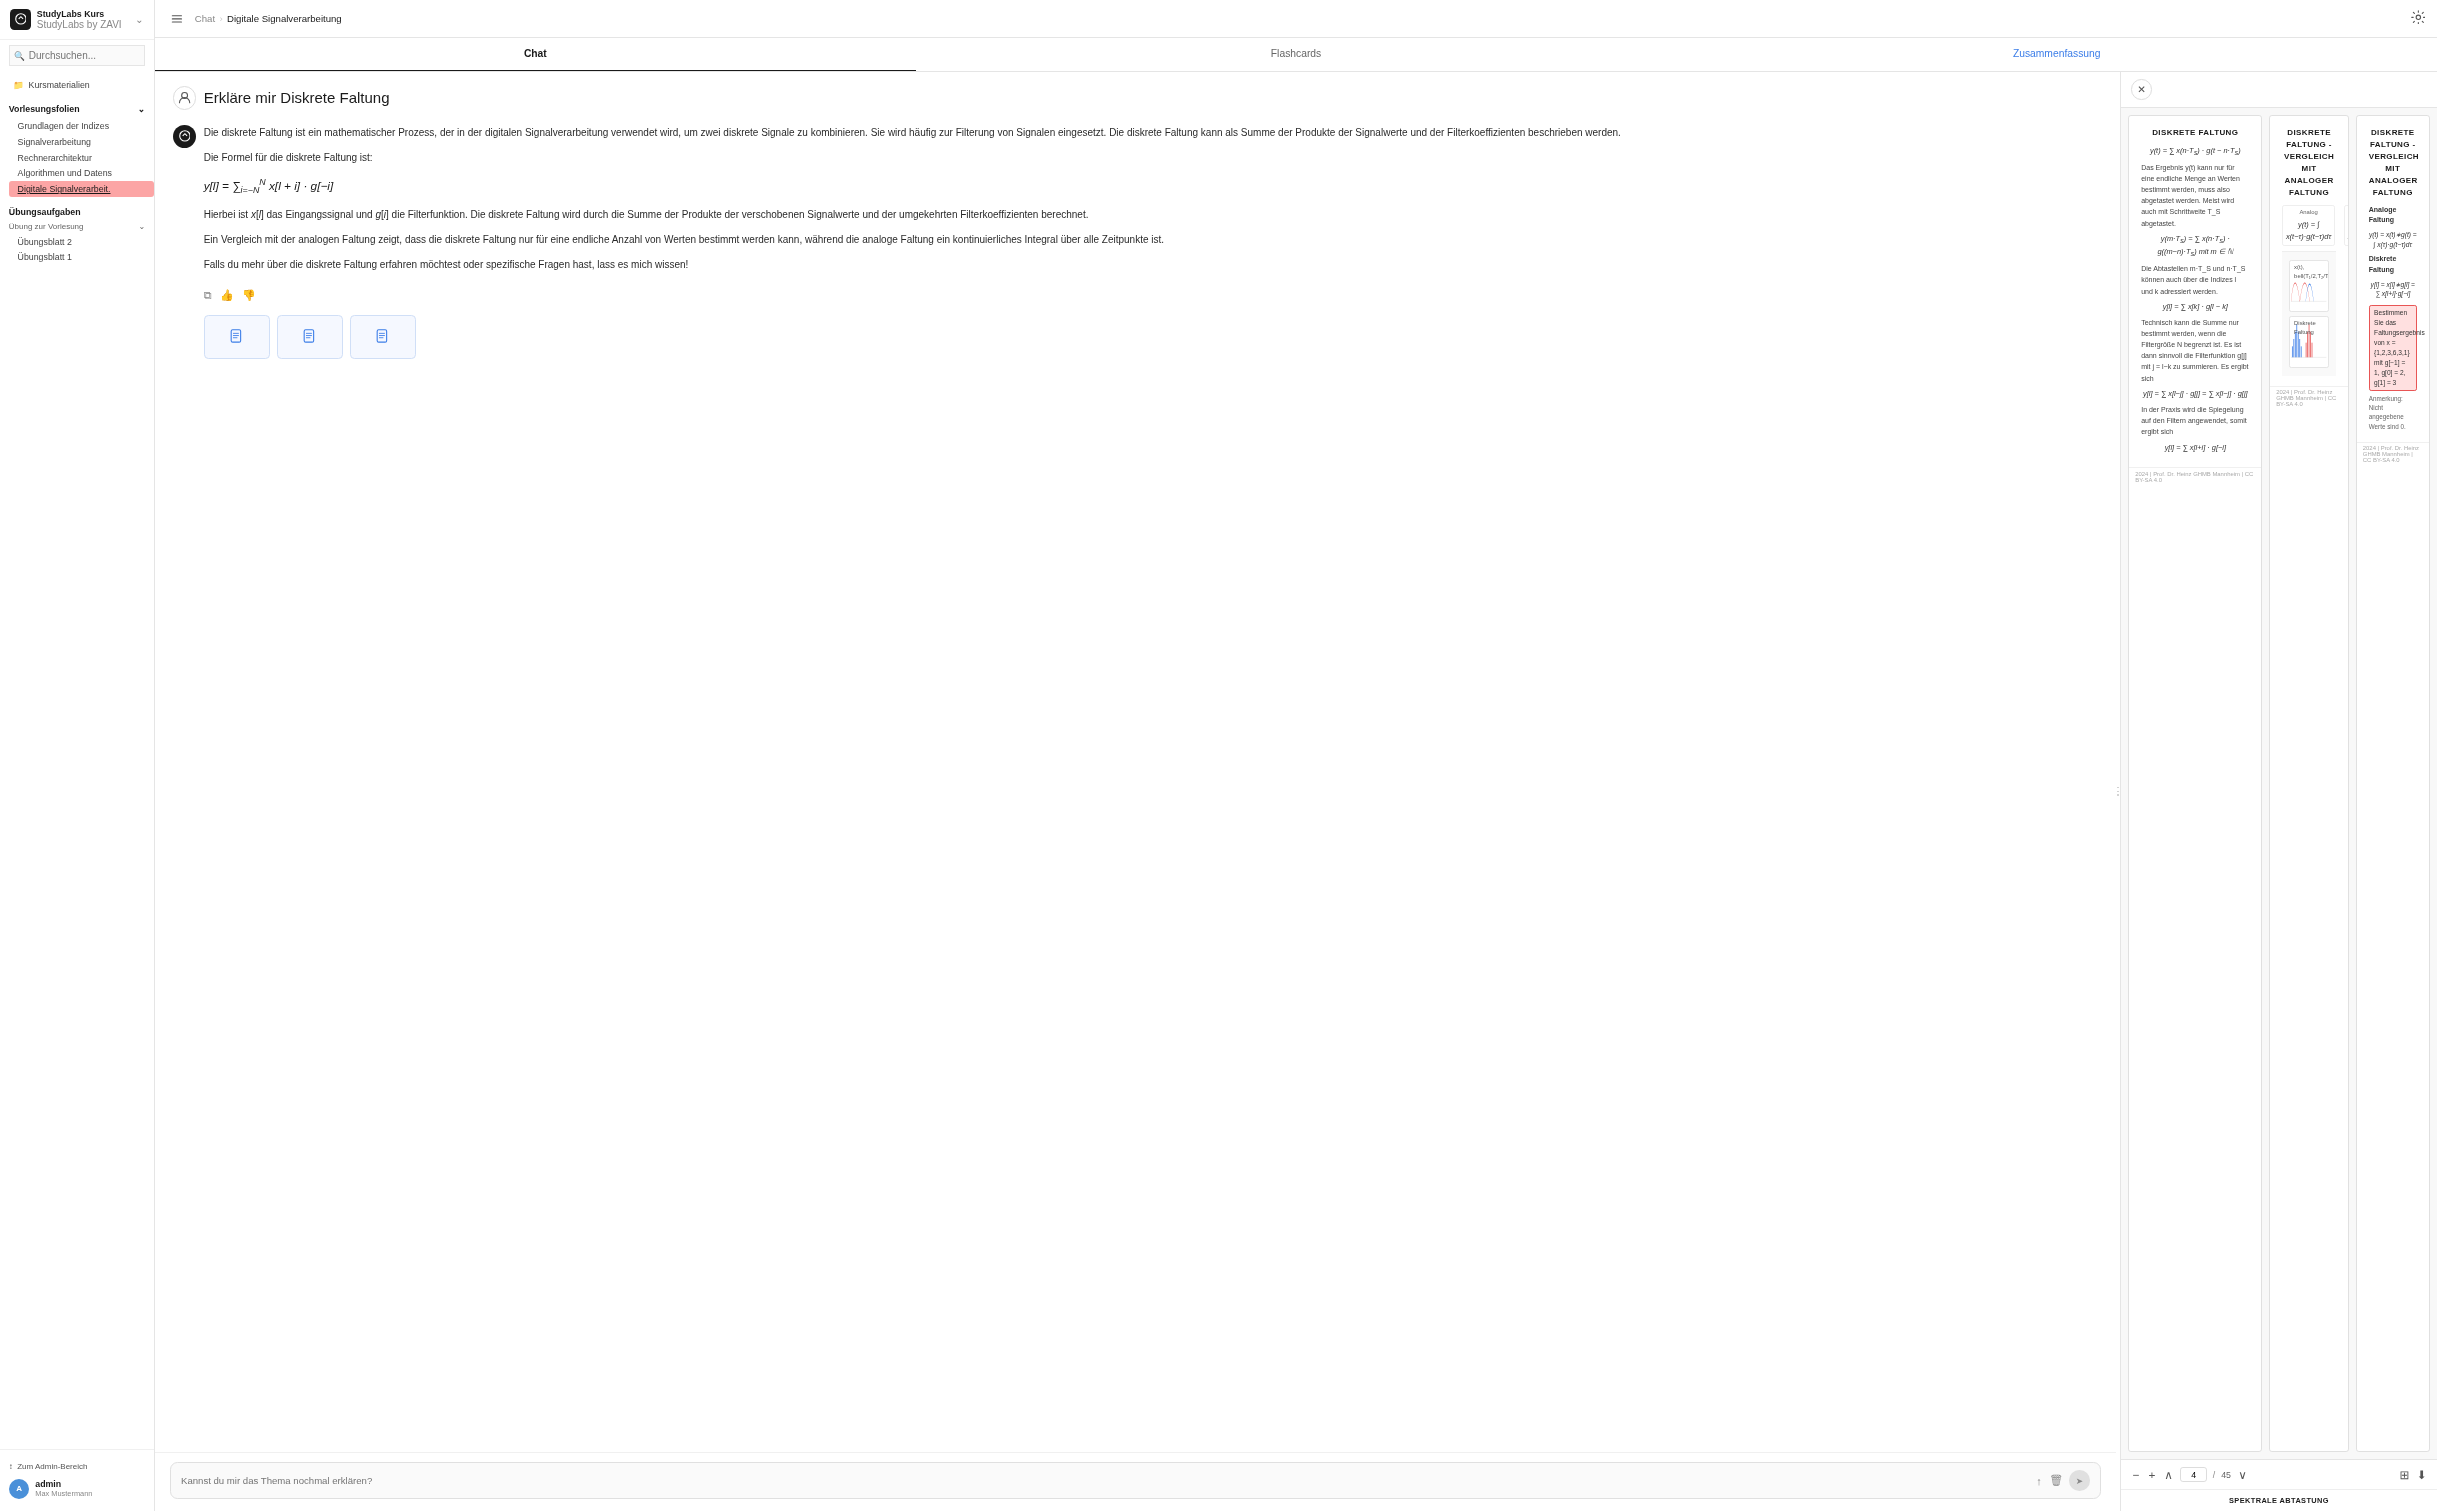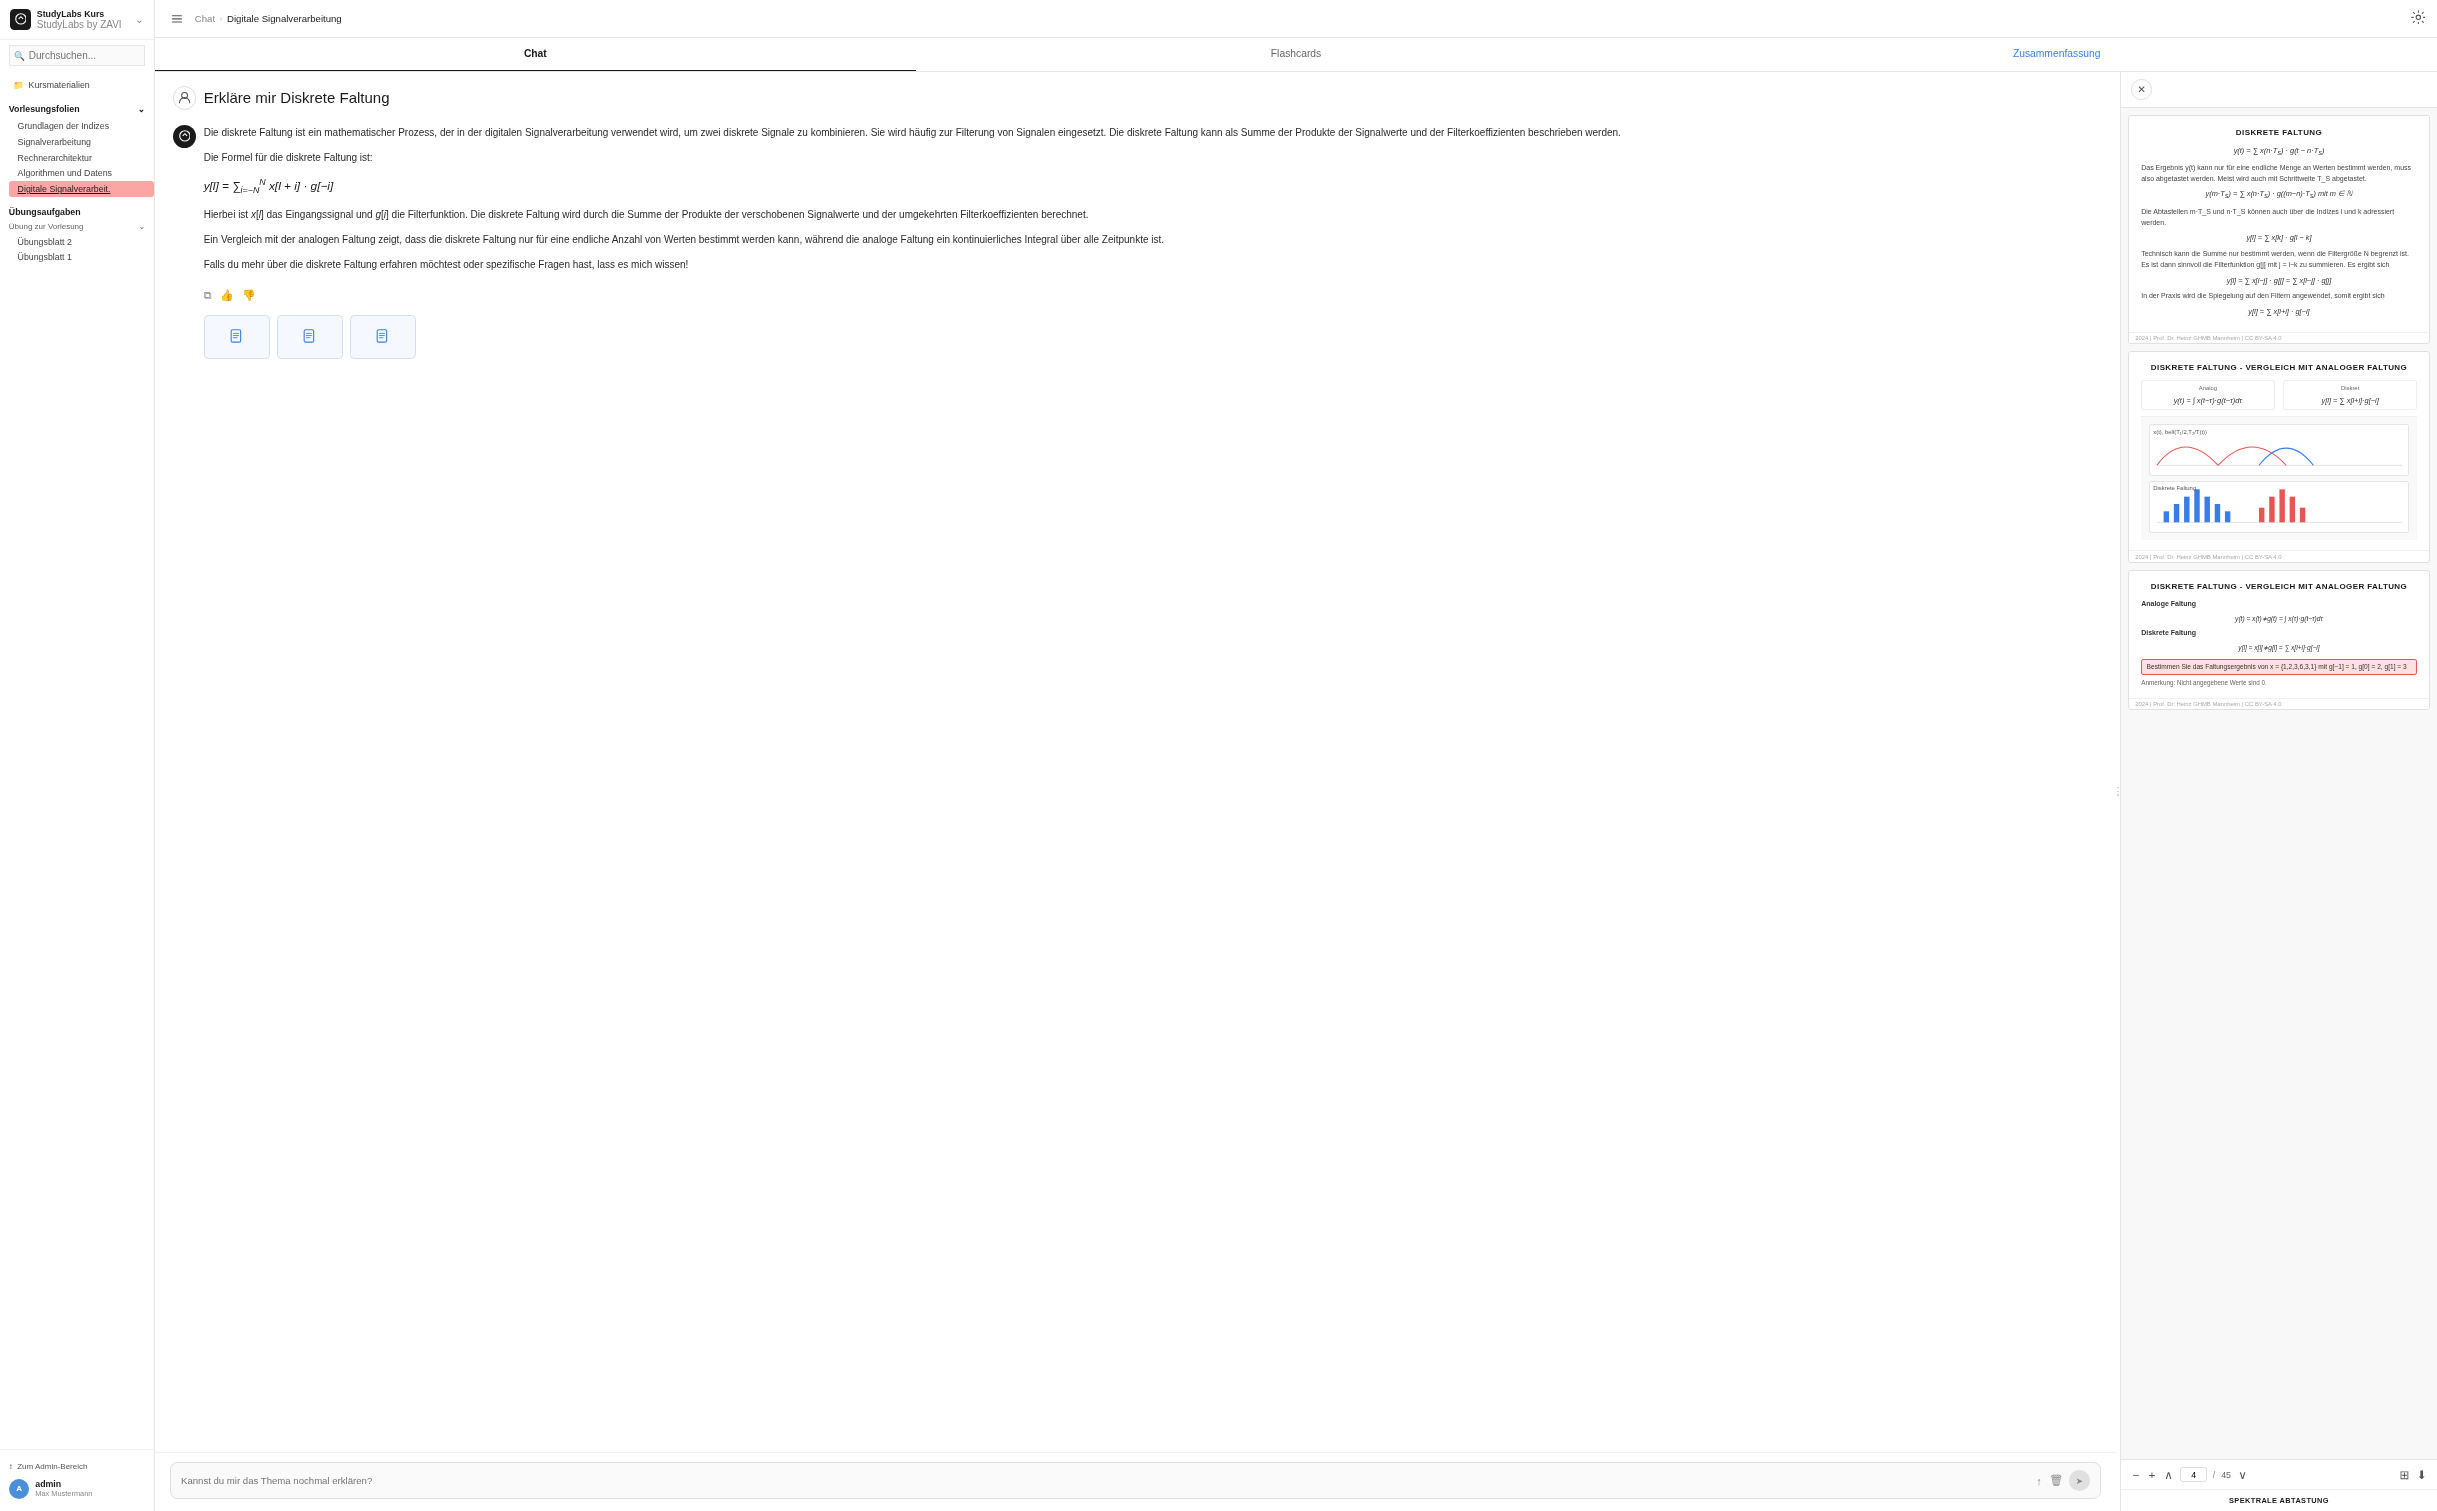--- a/index.html
+++ b/index.html
@@ -73,21 +73,21 @@
     .chat-input-box { border: 0.7px solid #e0e0e0; border-radius: 7.4px; padding: 7.4px 10.3px; display: flex; align-items: center; gap: 5.9px; background: #fafafa; }
     .chat-input { flex: 1; border: none; background: transparent; outline: none; font-size: 9.6px; color: #666; }
     .chat-input-actions { display: flex; gap: 7.4px; align-items: center; }
     .chat-input-btn { cursor: pointer; color: #888; font-size: 11px; }
     .chat-send-btn { width: 20.6px; height: 20.6px; background: #e0e0e0; border-radius: 50%; display: flex; align-items: center; justify-content: center; cursor: pointer; color: #888; font-size: 8.8px; }
 
     
     .pdf-panel { width: 317px; border-left: 0.7px solid #e5e5e5; display: flex; flex-direction: column; background: #f8f8f8; overflow: hidden; flex-shrink: 0; }
     .pdf-header { padding: 7.4px 10.3px; display: flex; align-items: center; gap: 5.9px; background: #fff; border-bottom: 0.7px solid #e5e5e5; }
     .pdf-close-btn { width: 20.6px; height: 20.6px; border-radius: 50%; border: 0.7px solid #ddd; display: flex; align-items: center; justify-content: center; cursor: pointer; color: #555; font-size: 10.3px; }
-    .pdf-content { flex: 1; overflow-y: auto; padding: 7.4px; display: flex; flex-direction: column; gap: 7px; }
+    .pdf-content { flex: 1; overflow-y: auto; padding: 7.4px; display: flex; flex-direction: row; gap: 7px; }
     .pdf-page { background: #fff; border: 0.7px solid #e0e0e0; border-radius: 2.9px; overflow: hidden; }
     .pdf-page-content { padding: 10.3px 11.8px; font-size: 7.4px; color: #333; line-height: 1.5; }
     .pdf-page-title { font-size: 8px; font-weight: 700; text-align: center; color: #1a1a1a; margin-bottom: 5.9px; text-transform: uppercase; letter-spacing: 0.4px; }
     .pdf-page-body { font-size: 7px; color: #444; line-height: 1.6; }
     .pdf-page-formula { text-align: center; font-style: italic; margin: 4.4px 0; font-size: 7.4px; }
     .pdf-page-footer { font-size: 5.9px; color: #aaa; padding: 2.2px 5.9px; border-top: 0.7px solid #f0f0f0; }
     .pdf-chart-area { background: #f9f9f9; border-top: 0.7px solid #eee; padding: 7.4px; display: flex; gap: 4.4px; flex-direction: column; }
     .pdf-chart-placeholder { height: 52px; background: #fff; border: 0.7px solid #e5e5e5; border-radius: 2.2px; position: relative; overflow: hidden; }
     .chart-label { position: absolute; top: 2.2px; left: 3.7px; font-size: 5.9px; color: #555; }
     .pdf-red-box { background: #ffe0e0; border: 0.7px solid #e85555; padding: 2.2px 4.4px; border-radius: 2.2px; font-size: 6.6px; color: #333; }

